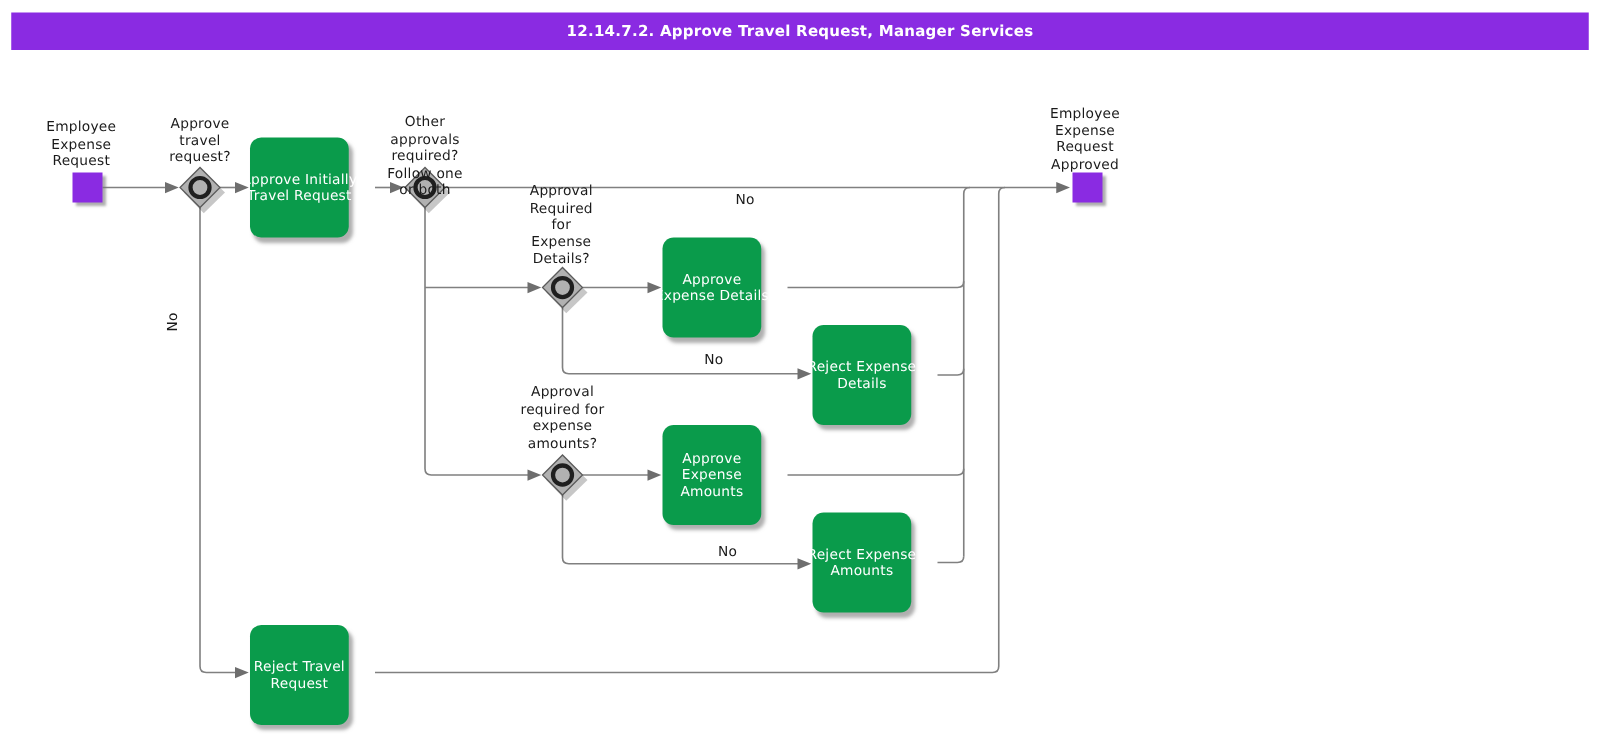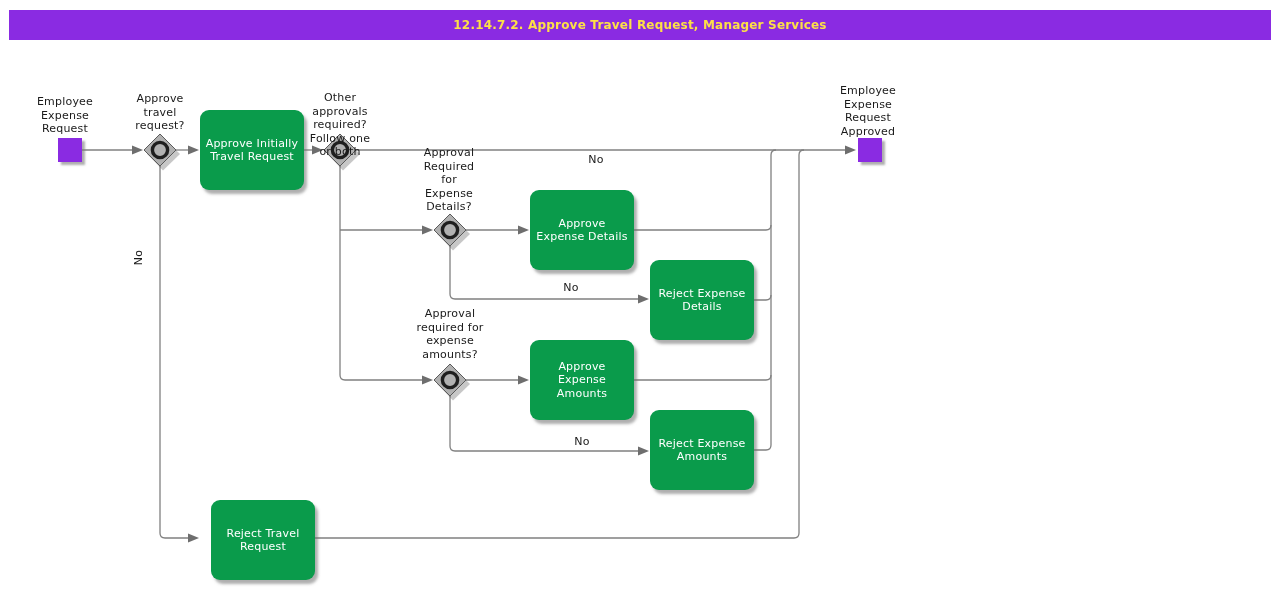--- a/index.html
+++ b/index.html
@@ -6,25 +6,25 @@
     --accent:#8a2be2;
     --task:#0a9b4b;
     --line:#808080;
     --ink:#1a1a1a;
   }
   html,body{margin:0;padding:0;background:#ffffff;}
   body{width:1280px;height:590px;position:relative;font-family:"DejaVu Sans","Liberation Sans",sans-serif;}
   .stage{position:absolute;left:0;top:0;width:1280px;height:590px;overflow:hidden;background:#fff;}
   .titlebar{
     position:absolute;left:9px;top:10px;width:1262px;height:30px;
-    background:var(--accent);color:#fde047;font-size:12px;font-weight:bold;
+    background:var(--accent);color:#ffffff;font-size:12px;font-weight:bold;
     display:flex;align-items:center;justify-content:center;letter-spacing:0.2px;
   }
   .task{
-    position:absolute;width:104px;height:80px;background:var(--task);
+    position:absolute;width:79px;height:80px;background:var(--task);
     border-radius:9px;color:#fff;font-size:11px;line-height:13.5px;
     display:flex;align-items:center;justify-content:center;text-align:center;
     white-space:pre;box-shadow:3px 4px 3px rgba(110,110,110,0.55);letter-spacing:0.2px;
   }
   .event-square{
     position:absolute;width:24px;height:24px;background:var(--accent);
     box-shadow:3px 3px 2px rgba(120,120,120,0.6);
   }
   .node-label{
     position:absolute;width:100px;color:var(--ink);font-size:11px;line-height:13.5px;
@@ -112,21 +112,21 @@
 Travel Request</div>
   <div class="task" style="left:530px;top:190px;">Approve
 Expense Details</div>
   <div class="task" style="left:650px;top:260px;">Reject Expense
 Details</div>
   <div class="task" style="left:530px;top:340px;">Approve
 Expense
 Amounts</div>
   <div class="task" style="left:650px;top:410px;">Reject Expense
 Amounts</div>
-  <div class="task" style="left:200px;top:500px;margin-left:11px;">Reject Travel
+  <div class="task" style="left:200px;top:500px;">Reject Travel
 Request</div>
 
   <div class="node-label" style="left:15px;top:95px;">Employee
 Expense
 Request</div>
   <div class="node-label" style="left:110px;top:92px;">Approve
 travel
 request?</div>
   <div class="node-label" style="left:290px;top:63px;margin-top:28px;">Other
 approvals

